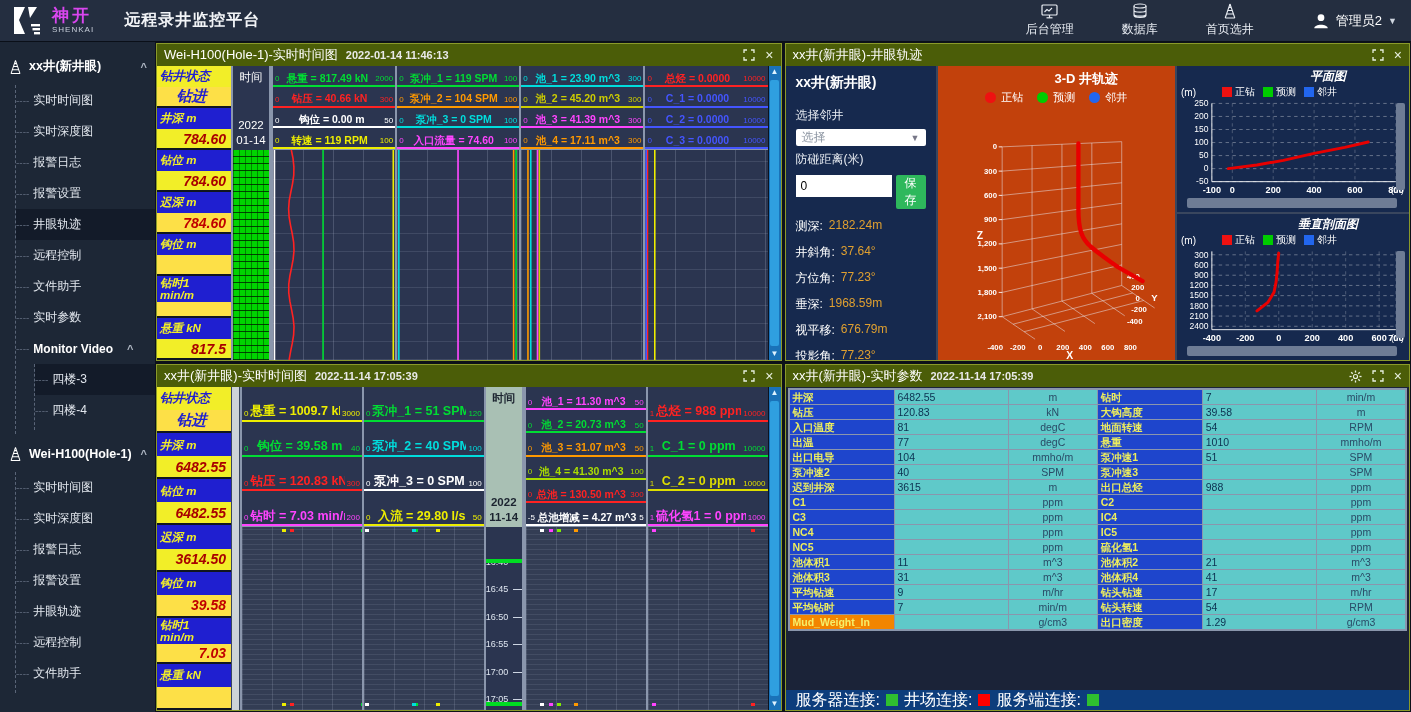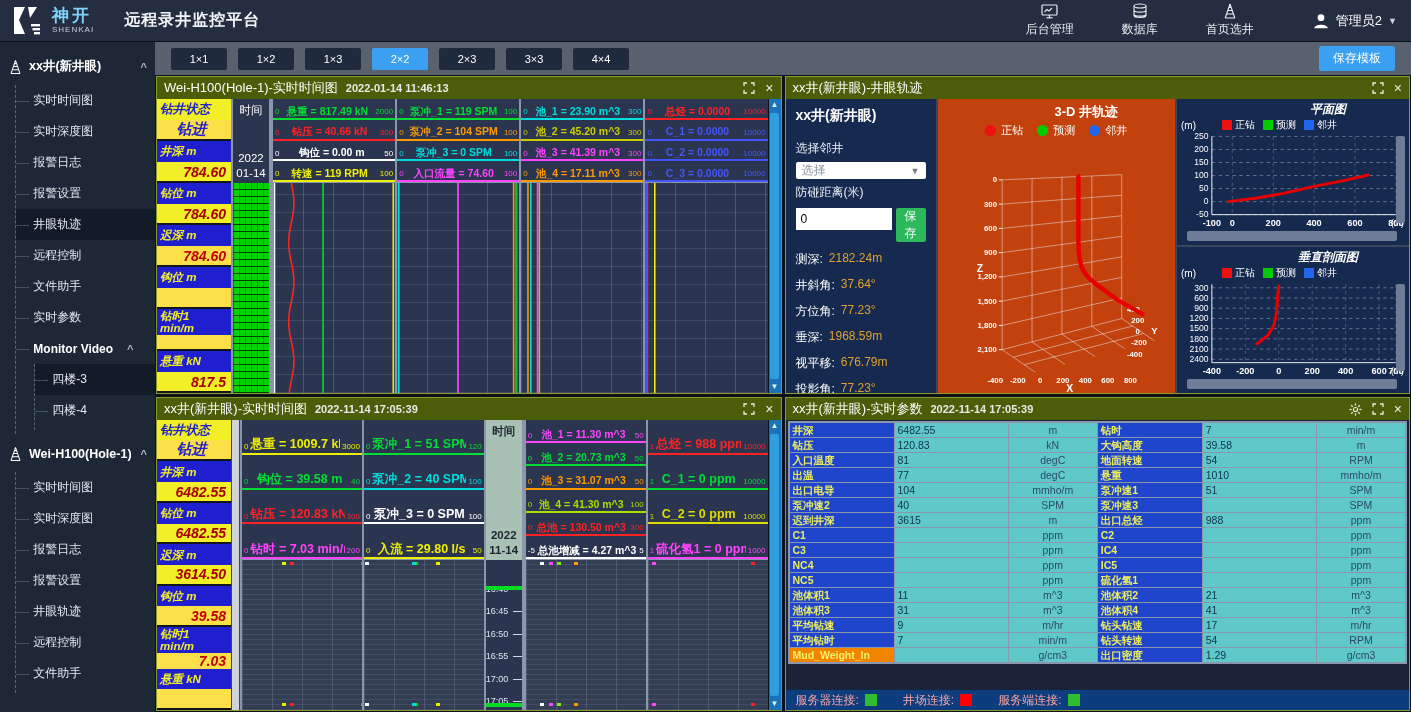--- a/index.html
+++ b/index.html
@@ -2,21 +2,21 @@
 <html><head>
 <meta charset="utf-8">
 <style>
   *{box-sizing:border-box;margin:0;padding:0}
   html,body{width:1411px;height:712px;overflow:hidden;background:#10151f;
     font-family:"Liberation Sans","DejaVu Sans",sans-serif;-webkit-font-smoothing:antialiased}
   
   .hdr{height:42px;background:#242e40;display:flex;align-items:center;border-bottom:1px solid #0a0f18}
   .logo-box{display:flex;align-items:center;gap:8px;padding-left:12px}
   .logo-col{display:flex;flex-direction:column;line-height:1}
-  .logo-cn{color:#7dd3fc;font-size:17px;font-weight:bold;letter-spacing:3px}
+  .logo-cn{color:#d946ef;font-size:17px;font-weight:bold;letter-spacing:3px}
   .logo-en{color:#c7ced9;font-size:8px;letter-spacing:1px;margin-top:2px}
   .app-title{color:#f2f4f7;font-size:16px;font-weight:bold;margin-left:30px;letter-spacing:1px}
   .hdr-nav{margin-left:auto;display:flex;align-items:center;gap:48px;padding-right:14px}
   .nav-it{display:flex;flex-direction:column;align-items:center;gap:2px;color:#e9edf3;font-size:12px;cursor:pointer}
   .user{display:flex;align-items:center;gap:6px;color:#fff;font-size:13px;margin-left:10px;cursor:pointer}
   .caret{font-size:9px;color:#cfd6e0}
   
   .body-row{display:flex;height:670px}
   .sidebar{width:155px;background:#1d2736;overflow:hidden;padding-top:4px;flex-shrink:0}
   .well-head{display:flex;align-items:center;gap:6px;padding:12px 8px 10px 8px;color:#fff;font-weight:bold;font-size:12.5px;cursor:pointer}
@@ -111,21 +111,21 @@
   .vbar{position:absolute;right:0;top:4px;bottom:6px;width:9px;background:#6e7c95;border-radius:2px;cursor:pointer}
   .hbar{height:10px;background:#6e7c95;border-radius:2px;margin:2px 8px 2px 6px;cursor:pointer}
   
   .br-body{flex:1;display:flex;flex-direction:column;min-height:0}
   .br-table{display:grid;grid-template-columns:104px 1fr 88px 104px 1fr 88px;gap:1px;background:#8a96ac;border:2px solid #8a96ac;margin:1px 2px 0 2px}
   .bt-lab{background:#1e45cc;color:#eded5e;font-weight:bold;font-size:10.5px;height:14px;line-height:14px;padding:0 3px;overflow:hidden;white-space:nowrap}
   .bt-lab.hl{background:#f28500;color:#f5f06a}
   .bt-val{background:#5fc9c9;color:#0c3050;font-size:10.5px;height:14px;line-height:14px;padding:0 3px;overflow:hidden}
   .bt-unit{background:#5fc9c9;color:#2a4a66;font-size:10.5px;height:14px;line-height:14px;text-align:center;overflow:hidden}
   .br-spacer{flex:1;background:#1b2338}
-  .br-footer{height:20px;background:#0d3d7c;display:flex;align-items:center;gap:26px;padding:0 10px;color:#fca5a5;font-size:12px;flex-shrink:0}
+  .br-footer{height:20px;background:#0d3d7c;display:flex;align-items:center;gap:6px;padding:0 10px;color:#ffffff;font-size:16px;flex-shrink:0}
   .conn{display:flex;align-items:center;gap:6px}
   .conn .sq{width:12px;height:12px}
 </style>
 </head>
 <body>
 
 <div class="hdr">
   <div class="logo-box">
     <svg width="32" height="30" viewBox="0 0 32 30">
       <path d="M2 1h11l-6 13 6 14H2z" fill="#fff"></path>
@@ -271,32 +271,20 @@
           <div class="tree-item">
             <span class="dash">----</span>
             <span class="tilabel">文件助手</span>
           </div>
         </div>
       </div>
     </div>
 
   <div class="main">
 
-    <div class="toolbar">
-      <div id="layout-btns" style="display:flex;gap:11px">
-          <div class="lbtn">1×1</div>
-          <div class="lbtn">1×2</div>
-          <div class="lbtn">1×3</div>
-          <div class="lbtn active">2×2</div>
-          <div class="lbtn">2×3</div>
-          <div class="lbtn">3×3</div>
-          <div class="lbtn">4×4</div>
-        </div>
-      <div class="save-btn">保存模板</div>
-    </div>
 
     <div class="panels">
 
       <div class="panel">
         <div class="phead">
           <span class="ptitle">Wei-H100(Hole-1)-实时时间图</span>
           <span class="ptime">2022-01-14 11:46:13</span>
           <span class="picons">
             <svg width="12" height="12" viewBox="0 0 12 12">
                 <path d="M1 4V1h3M8 1h3v3M11 8v3H8M4 11H1V8" fill="none" stroke="#e8f0e0" stroke-width="1.3"></path>

